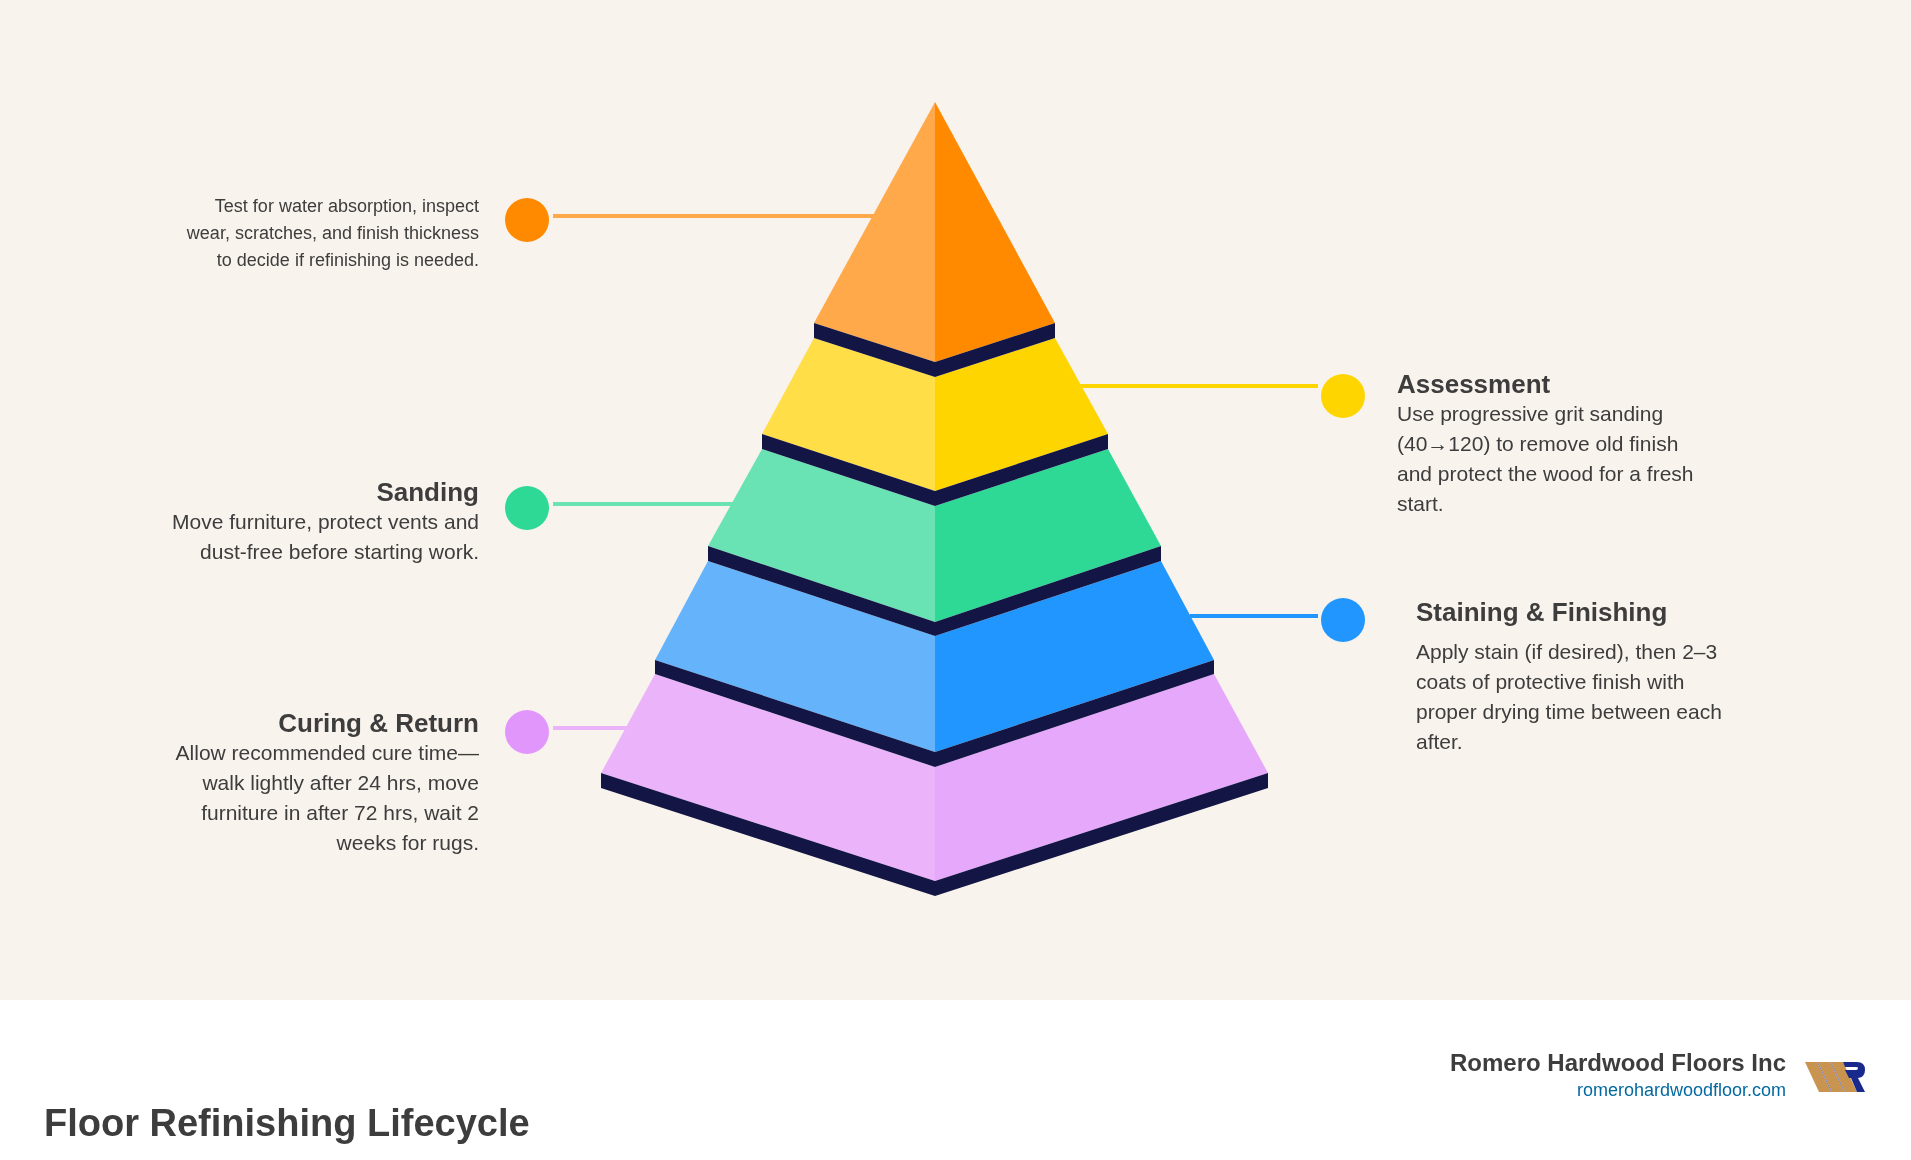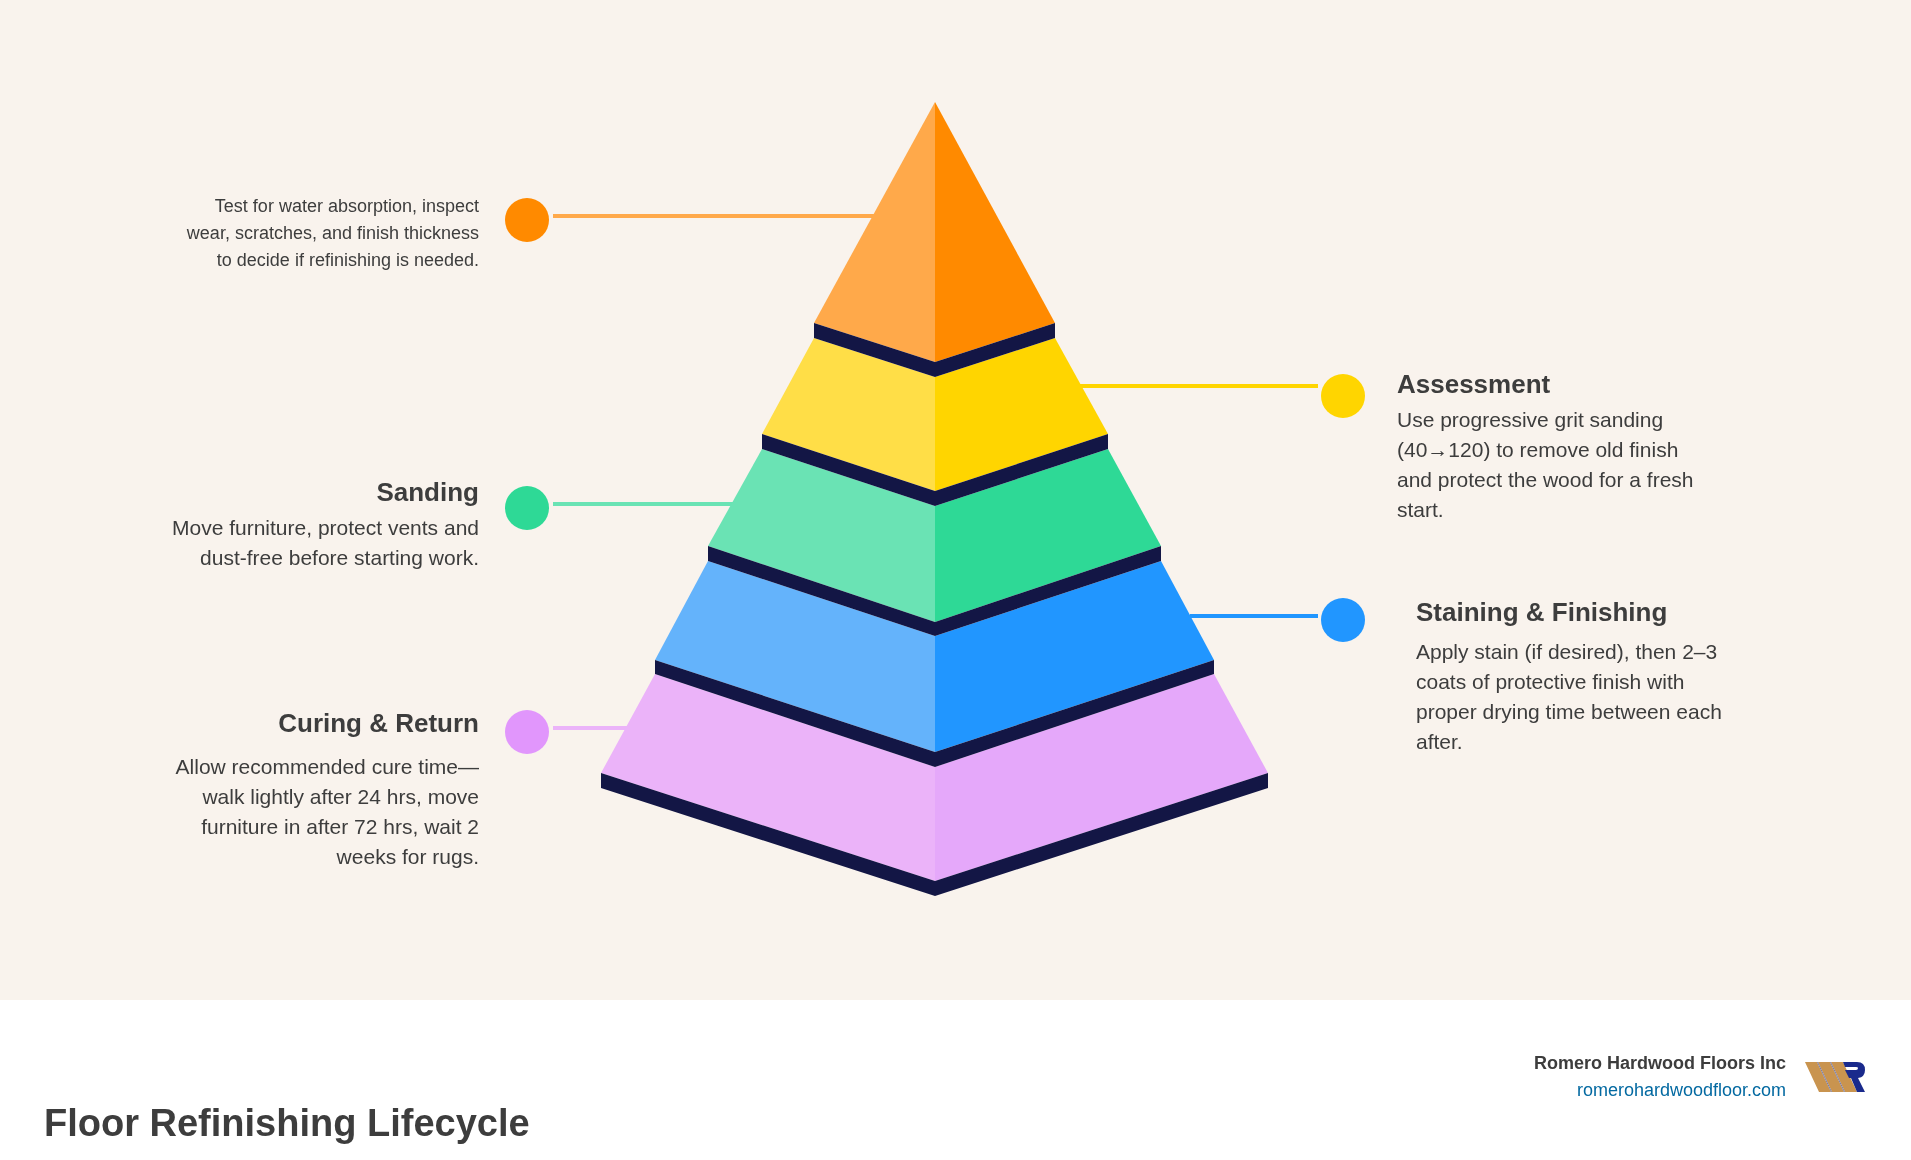--- a/index.html
+++ b/index.html
@@ -1,27 +1,27 @@
 <!DOCTYPE html>
 <html><head>
 <meta charset="utf-8">
 <style>
   html, body { margin:0; padding:0; }
   body { width:1911px; height:1160px; position:relative; overflow:hidden; background:#ffffff; font-family:"Liberation Sans", sans-serif; color:#3d3d3d; }
   .canvas { position:absolute; left:0; top:0; width:1911px; height:1000px; background:#f9f3ed; }
   svg.pyr { position:absolute; left:0; top:0; }
   .step { position:absolute; }
   .step .title { font-weight:700; font-size:26px; color:#3d3d3d; line-height:30px; }
-  .step .desc { font-size:21px; line-height:30px; color:#3d3d3d; margin-top:6px; }
+  .step .desc { font-size:21px; line-height:30px; color:#3d3d3d; }
   .left { text-align:right; }
   .right { text-align:left; }
   .footer { position:absolute; left:0; top:1000px; width:1911px; height:160px; background:#ffffff; }
   .footer-title { position:absolute; left:44px; top:54px; font-size:38px; font-weight:700; color:#3d3d3d;margin-top:48px; }
   .brand { position:absolute; right:125px; top:50px; text-align:right; }
-  .brand-name { font-size:18px; font-weight:700; color:#3d3d3d; line-height:26px; }
+  .brand-name { font-size:24px; font-weight:700; color:#3d3d3d; line-height:26px; }
   .brand-url { font-size:18px; color:#0369a1; line-height:28px; }
   .logo { position:absolute; right:44px; top:60px; width:62px; height:34px; }
 </style>
 </head>
 <body>
 
 <div class="canvas">
   <svg class="pyr" width="1911" height="1000" viewBox="0 0 1911 1000">
 
     <line x1="553" y1="216" x2="879" y2="216" stroke="#ffa94a" stroke-width="4"></line>
@@ -78,21 +78,21 @@
   <div class="step left" style="right:1432px; top:477px; width:380px;">
     <div class="title">Sanding</div>
     <div class="desc">
       <div>Move furniture, protect vents and</div>
       <div>dust-free before starting work.</div>
     </div>
   </div>
 
   <div class="step left" style="right:1432px; top:708px; width:380px;">
     <div class="title">Curing &amp; Return</div>
-    <div class="desc" style="margin-top:14px;">
+    <div class="desc" style="">
       <div>Allow recommended cure time—</div>
       <div>walk lightly after 24 hrs, move</div>
       <div>furniture in after 72 hrs, wait 2</div>
       <div>weeks for rugs.</div>
     </div>
   </div>
 
   <div class="step right" style="left:1397px; top:369px; width:380px;">
     <div class="title">Assessment</div>
     <div class="desc">

